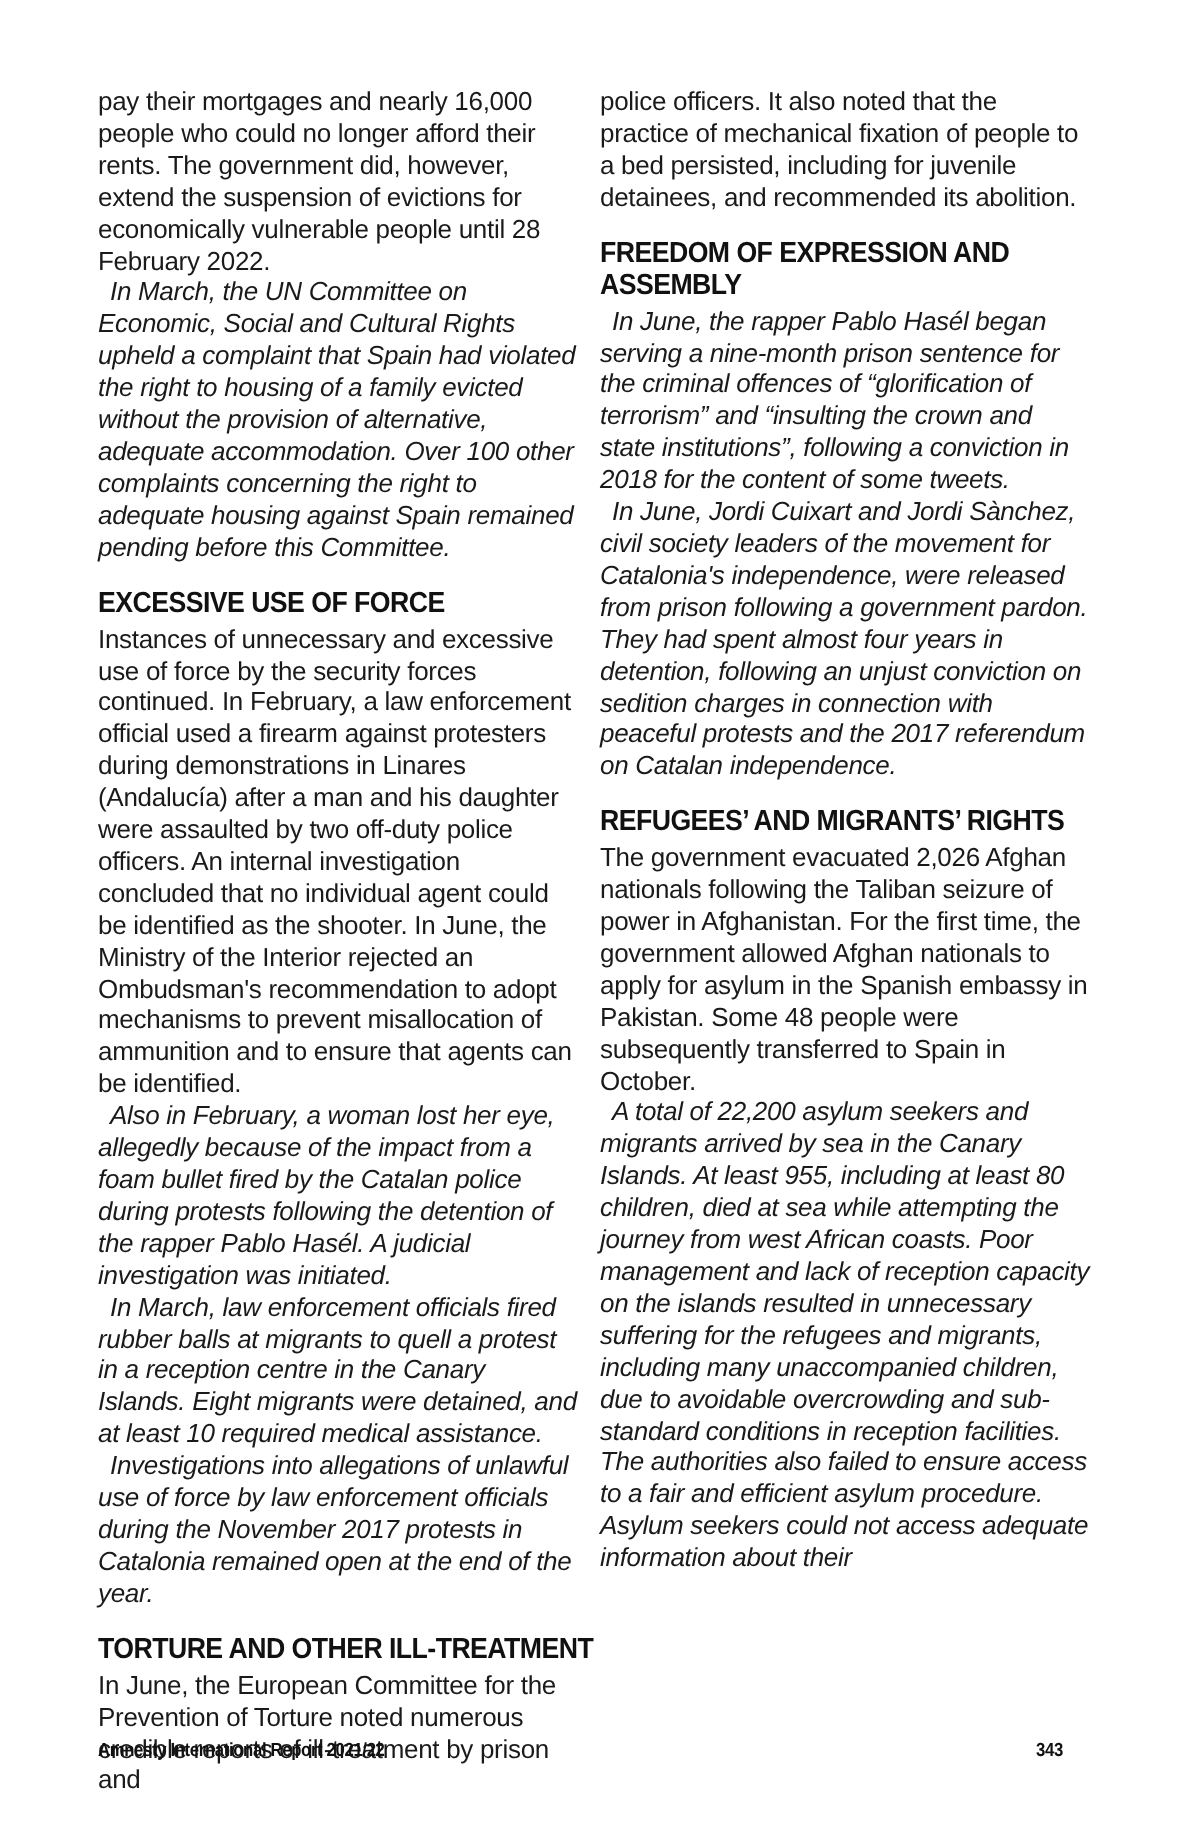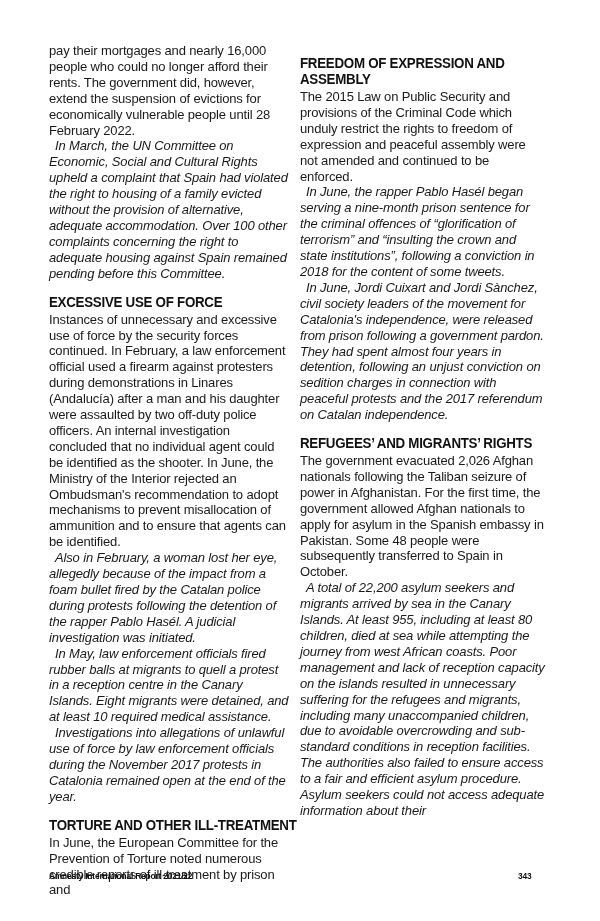--- a/index.html
+++ b/index.html
@@ -21,29 +21,29 @@
 </style>
 </head>
 <body>
 
 <div class="col col-left">
   <p class="para">pay their mortgages and nearly 16,000 people who could no longer afford their rents. The government did, however, extend the suspension of evictions for economically vulnerable people until 28 February 2022.</p>
   <p class="para indent">In March, the UN Committee on Economic, Social and Cultural Rights upheld a complaint that Spain had violated the right to housing of a family evicted without the provision of alternative, adequate accommodation. Over 100 other complaints concerning the right to adequate housing against Spain remained pending before this Committee.</p>
   <h2>EXCESSIVE USE OF FORCE</h2>
   <p class="para">Instances of unnecessary and excessive use of force by the security forces continued. In February, a law enforcement official used a firearm against protesters during demonstrations in Linares (Andalucía) after a man and his daughter were assaulted by two off-duty police officers. An internal investigation concluded that no individual agent could be identified as the shooter. In June, the Ministry of the Interior rejected an Ombudsman's recommendation to adopt mechanisms to prevent misallocation of ammunition and to ensure that agents can be identified.</p>
   <p class="para indent">Also in February, a woman lost her eye, allegedly because of the impact from a foam bullet fired by the Catalan police during protests following the detention of the rapper Pablo Hasél. A judicial investigation was initiated.</p>
-  <p class="para indent">In May, law enforcement officials fired rubber balls at migrants to quell a protest in a reception centre in the Canary Islands. Eight migrants were detained, and at least 10 required medical assistance.</p>
+  <p class="para indent">In March, law enforcement officials fired rubber balls at migrants to quell a protest in a reception centre in the Canary Islands. Eight migrants were detained, and at least 10 required medical assistance.</p>
   <p class="para indent">Investigations into allegations of unlawful use of force by law enforcement officials during the November 2017 protests in Catalonia remained open at the end of the year.</p>
   <h2>TORTURE AND OTHER ILL-TREATMENT</h2>
   <p class="para">In June, the European Committee for the Prevention of Torture noted numerous credible reports of ill-treatment by prison and</p>
 </div>
 
 <div class="col col-right">
+  <p class="para">police officers. It also noted that the practice of mechanical fixation of people to a bed persisted, including for juvenile detainees, and recommended its abolition.</p>
   <h2 class="wrap">FREEDOM OF EXPRESSION AND ASSEMBLY</h2>
-  <p class="para">The 2015 Law on Public Security and provisions of the Criminal Code which unduly restrict the rights to freedom of expression and peaceful assembly were not amended and continued to be enforced.</p>
   <p class="para indent">In June, the rapper Pablo Hasél began serving a nine-month prison sentence for the criminal offences of “glorification of terrorism” and “insulting the crown and state institutions”, following a conviction in 2018 for the content of some tweets.</p>
   <p class="para indent">In June, Jordi Cuixart and Jordi Sànchez, civil society leaders of the movement for Catalonia's independence, were released from prison following a government pardon. They had spent almost four years in detention, following an unjust conviction on sedition charges in connection with peaceful protests and the 2017 referendum on Catalan independence.</p>
   <h2>REFUGEES’ AND MIGRANTS’ RIGHTS</h2>
   <p class="para">The government evacuated 2,026 Afghan nationals following the Taliban seizure of power in Afghanistan. For the first time, the government allowed Afghan nationals to apply for asylum in the Spanish embassy in Pakistan. Some 48 people were subsequently transferred to Spain in October.</p>
   <p class="para indent">A total of 22,200 asylum seekers and migrants arrived by sea in the Canary Islands. At least 955, including at least 80 children, died at sea while attempting the journey from west African coasts. Poor management and lack of reception capacity on the islands resulted in unnecessary suffering for the refugees and migrants, including many unaccompanied children, due to avoidable overcrowding and sub-standard conditions in reception facilities. The authorities also failed to ensure access to a fair and efficient asylum procedure. Asylum seekers could not access adequate information about their</p>
 </div>
 
 <div class="footer footer-left">Amnesty International Report 2021/22</div>
 <div class="footer footer-right">343</div>
 

